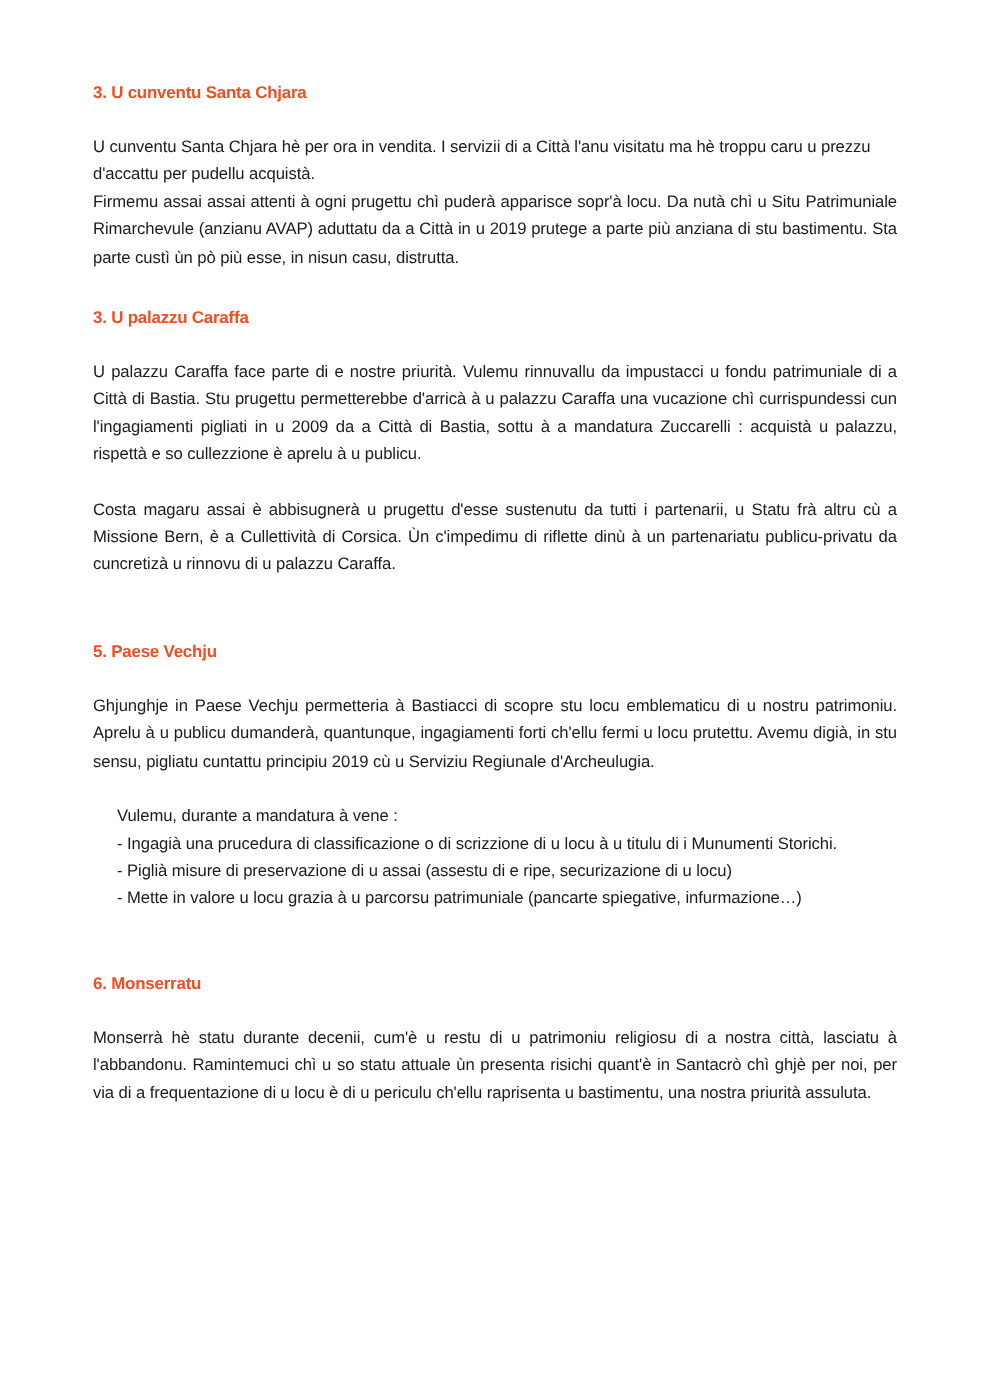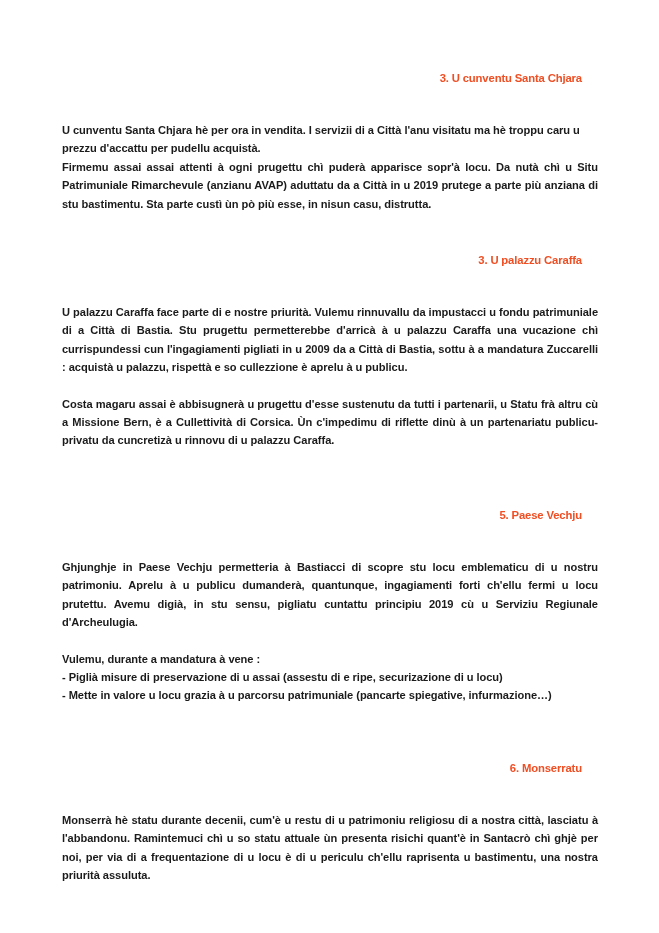--- a/index.html
+++ b/index.html
@@ -24,44 +24,42 @@
   .content {
     position: absolute;
     left: 62px;
     top: 55px;
     width: 536px;
   }
   h2.section-heading {
     font-size: 11.3px;
     font-weight: 700;
     color: #F04E23;
-    margin: 16px;
+    margin: 0;
     padding: 0;
     letter-spacing: -0.15px;
     line-height: 14px;
-    text-align: right;
   }
   p.body-text {
     font-size: 11.1px;
     line-height: 18.4px;
     margin: 0;
     padding: 0;
     text-align: justify;
     color: #1b1b1b;
     letter-spacing: -0.05px;
-    font-weight: bold;
   }
   p.body-text.no-justify {
     text-align: left;
   }
   .gap-after-heading { height: 20px; }
   .gap-para { height: 18px; }
   .gap-before-heading { height: 24px; }
   .gap-before-heading-lg { height: 40px; }
-  .list-block p.body-text { text-align: justify; }
+  .list-block p.body-text { text-align: justify; margin-left: 16px; }
 </style>
 </head>
 <body>
 
 <div class="page">
   <div class="content">
 
     <h2 class="section-heading">3. U cunventu Santa Chjara</h2>
     <div class="gap-after-heading"></div>
     <p class="body-text no-justify">U cunventu Santa Chjara hè per ora in vendita. I servizii di a Città l'anu visitatu ma hè troppu caru u prezzu d'accattu per pudellu acquistà.</p>
@@ -77,20 +75,21 @@
     <div class="gap-para"></div>
 
     <div class="gap-before-heading"></div>
 
     <h2 class="section-heading">5. Paese Vechju</h2>
     <div class="gap-after-heading"></div>
     <p class="body-text">Ghjunghje in Paese Vechju permetteria à Bastiacci di scopre stu locu emblematicu di u nostru patrimoniu. Aprelu à u publicu dumanderà, quantunque, ingagiamenti forti ch'ellu fermi u locu prutettu. Avemu digià, in stu sensu, pigliatu cuntattu principiu 2019 cù u Serviziu Regiunale d'Archeulugia.</p>
     <div class="gap-para"></div>
     <div class="list-block">
       <p class="body-text no-justify">Vulemu, durante a mandatura à vene :</p>
+      <p class="body-text">- Ingagià una prucedura di classificazione o di scrizzione di u locu à u titulu di i Munumenti Storichi.</p>
       <p class="body-text no-justify">- Piglià misure di preservazione di u assai (assestu di e ripe, securizazione di u locu)</p>
       <p class="body-text no-justify">- Mette in valore u locu grazia à u parcorsu patrimuniale (pancarte spiegative, infurmazione…)</p>
     </div>
 
     <div class="gap-before-heading-lg"></div>
 
     <h2 class="section-heading">6. Monserratu</h2>
     <div class="gap-after-heading"></div>
     <p class="body-text">Monserrà hè statu durante decenii, cum'è u restu di u patrimoniu religiosu di a nostra città, lasciatu à l'abbandonu. Ramintemuci chì u so statu attuale ùn presenta risichi quant'è in Santacrò chì ghjè per noi, per via di a frequentazione di u locu è di u periculu ch'ellu raprisenta u bastimentu, una nostra priurità assuluta.</p>
 

